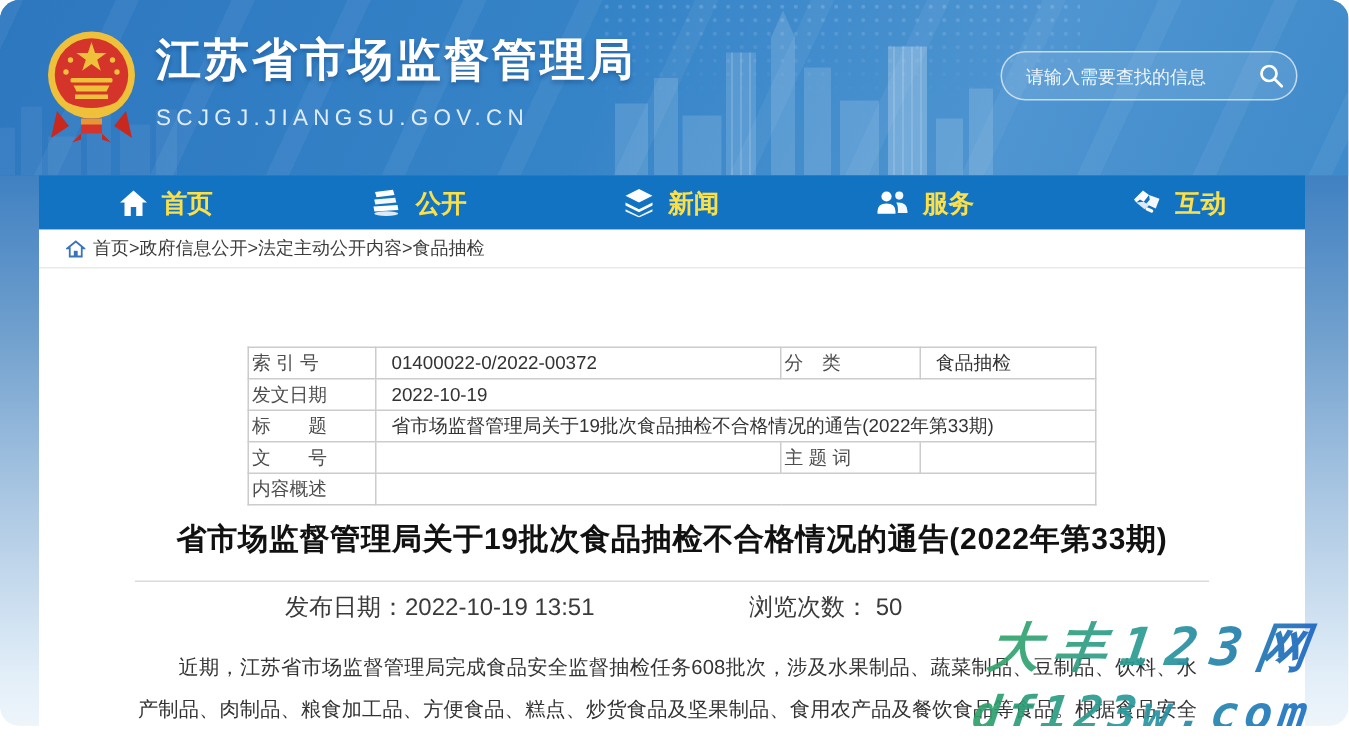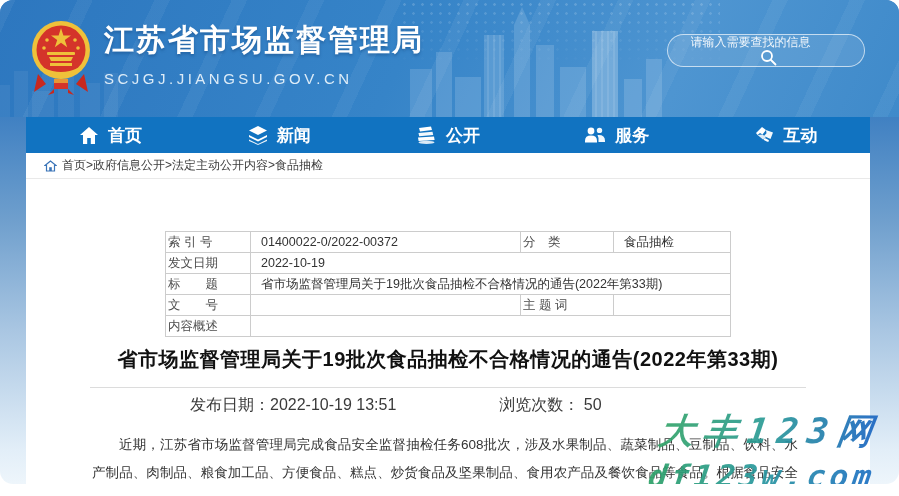--- a/index.html
+++ b/index.html
@@ -24,31 +24,31 @@
 
   .brand { position:absolute; left:30px; top:16px; display:flex; align-items:flex-start; }
   .emblem { width:62px; height:80px; margin-right:12px; }
   .brand-text { padding-top:4px; }
   .site-title { color:#fff; font-size:30px; font-weight:bold; letter-spacing:2px;
                 text-shadow:0 2px 3px rgba(10,50,100,.35); }
   .site-url { margin-top:9px; color:rgba(235,245,252,.92); font-size:15px; font-weight:normal; letter-spacing:3.5px; }
 
   .search-box { position:absolute; right:34px; top:34px; width:198px; height:33px;
                 border:1px solid rgba(255,255,255,.65); border-radius:17px;
-                background:rgba(255,255,255,.10); display:flex; align-items:center; padding:0 12px 0 16px;flex-direction:column; }
+                background:rgba(255,255,255,.10); display:flex; align-items:center; padding:0 12px 0 16px; }
   .search-input { flex:1; background:transparent; border:none; outline:none;
                   color:#fff; font-size:12px; font-family:inherit; }
   .search-input::placeholder { color:rgba(255,255,255,.9); }
   .search-btn { background:none; border:none; cursor:pointer; display:flex; align-items:center; padding:0; }
 
   
   .nav { position:absolute; left:26px; top:117px; width:844px; height:36px;
          background:#1173c1; display:flex; }
   .nav-item { flex:1; display:flex; align-items:center; justify-content:center; gap:9px;
-              color:#ffffff; font-size:17px; font-weight:bold; cursor:pointer; }
+              color:#fde047; font-size:17px; font-weight:bold; cursor:pointer; }
 
   
   .panel { position:absolute; left:26px; top:153px; width:844px; height:343px; background:#fff; }
   .breadcrumb { height:26px; display:flex; align-items:center; gap:5px; padding-left:18px;
                 border-bottom:1px solid #e9e9e9; font-size:12px; color:#3c3c3c; }
 
   
   .doc-table { border-collapse:collapse; margin:52px 0 0 139px; table-layout:fixed;
                font-size:12.5px; color:#333; }
   .doc-table td { border:1px solid #ccc; height:21px; padding:0 4px 0 10px; overflow:hidden; white-space:nowrap; }
@@ -154,35 +154,35 @@
   </div>
 
   <div class="nav">
     <div class="nav-item">
       <svg width="20" height="19" viewBox="0 0 20 19">
         <path d="M10 1 L1 9 H4 V18 H8.2 V12 H11.8 V18 H16 V9 H19 Z" fill="#fff"></path>
       </svg>
       <span>首页</span>
     </div>
     <div class="nav-item">
-      <svg width="20" height="20" viewBox="0 0 20 20">
-        <path d="M10 1 L19 5.5 L10 10 L1 5.5 Z" fill="#fff"></path>
-        <path d="M1 10 L10 14.5 L19 10 L19 12 L10 16.5 L1 12 Z" fill="#fff"></path>
-        <path d="M1 14.5 L10 19 L19 14.5 L19 16 L10 20 L1 16 Z" fill="#fff" opacity=".9"></path>
-      </svg>
-      <span>新闻</span>
-    </div>
-    <div class="nav-item">
       <svg width="21" height="20" viewBox="0 0 21 20">
         <path d="M3 3 L15 1.5 L16 5 L4 6.5 Z" fill="#fff"></path>
         <path d="M2.5 8 L16.5 6.8 L17.2 10 L3.2 11.3 Z" fill="#fff" opacity=".95"></path>
         <path d="M2 12.6 L18 11.6 L18.6 15 L2.6 16 Z" fill="#fff"></path>
         <ellipse cx="10.5" cy="17.4" rx="8" ry="1.6" fill="#fff" opacity=".85"></ellipse>
       </svg>
       <span>公开</span>
+    </div>
+    <div class="nav-item">
+      <svg width="20" height="20" viewBox="0 0 20 20">
+        <path d="M10 1 L19 5.5 L10 10 L1 5.5 Z" fill="#fff"></path>
+        <path d="M1 10 L10 14.5 L19 10 L19 12 L10 16.5 L1 12 Z" fill="#fff"></path>
+        <path d="M1 14.5 L10 19 L19 14.5 L19 16 L10 20 L1 16 Z" fill="#fff" opacity=".9"></path>
+      </svg>
+      <span>新闻</span>
     </div>
     <div class="nav-item">
       <svg width="22" height="19" viewBox="0 0 22 19">
         <circle cx="7" cy="5" r="3.4" fill="#fff"></circle>
         <path d="M1 15 Q1 9.6 7 9.6 Q13 9.6 13 15 L13 16.5 L1 16.5 Z" fill="#fff"></path>
         <circle cx="15.5" cy="4.4" r="2.7" fill="#fff" opacity=".95"></circle>
         <path d="M13.5 9 Q21 8.4 21 14.8 L21 16 L14.5 16 Q15 11.5 13.5 9 Z" fill="#fff" opacity=".95"></path>
       </svg>
       <span>服务</span>
     </div>

